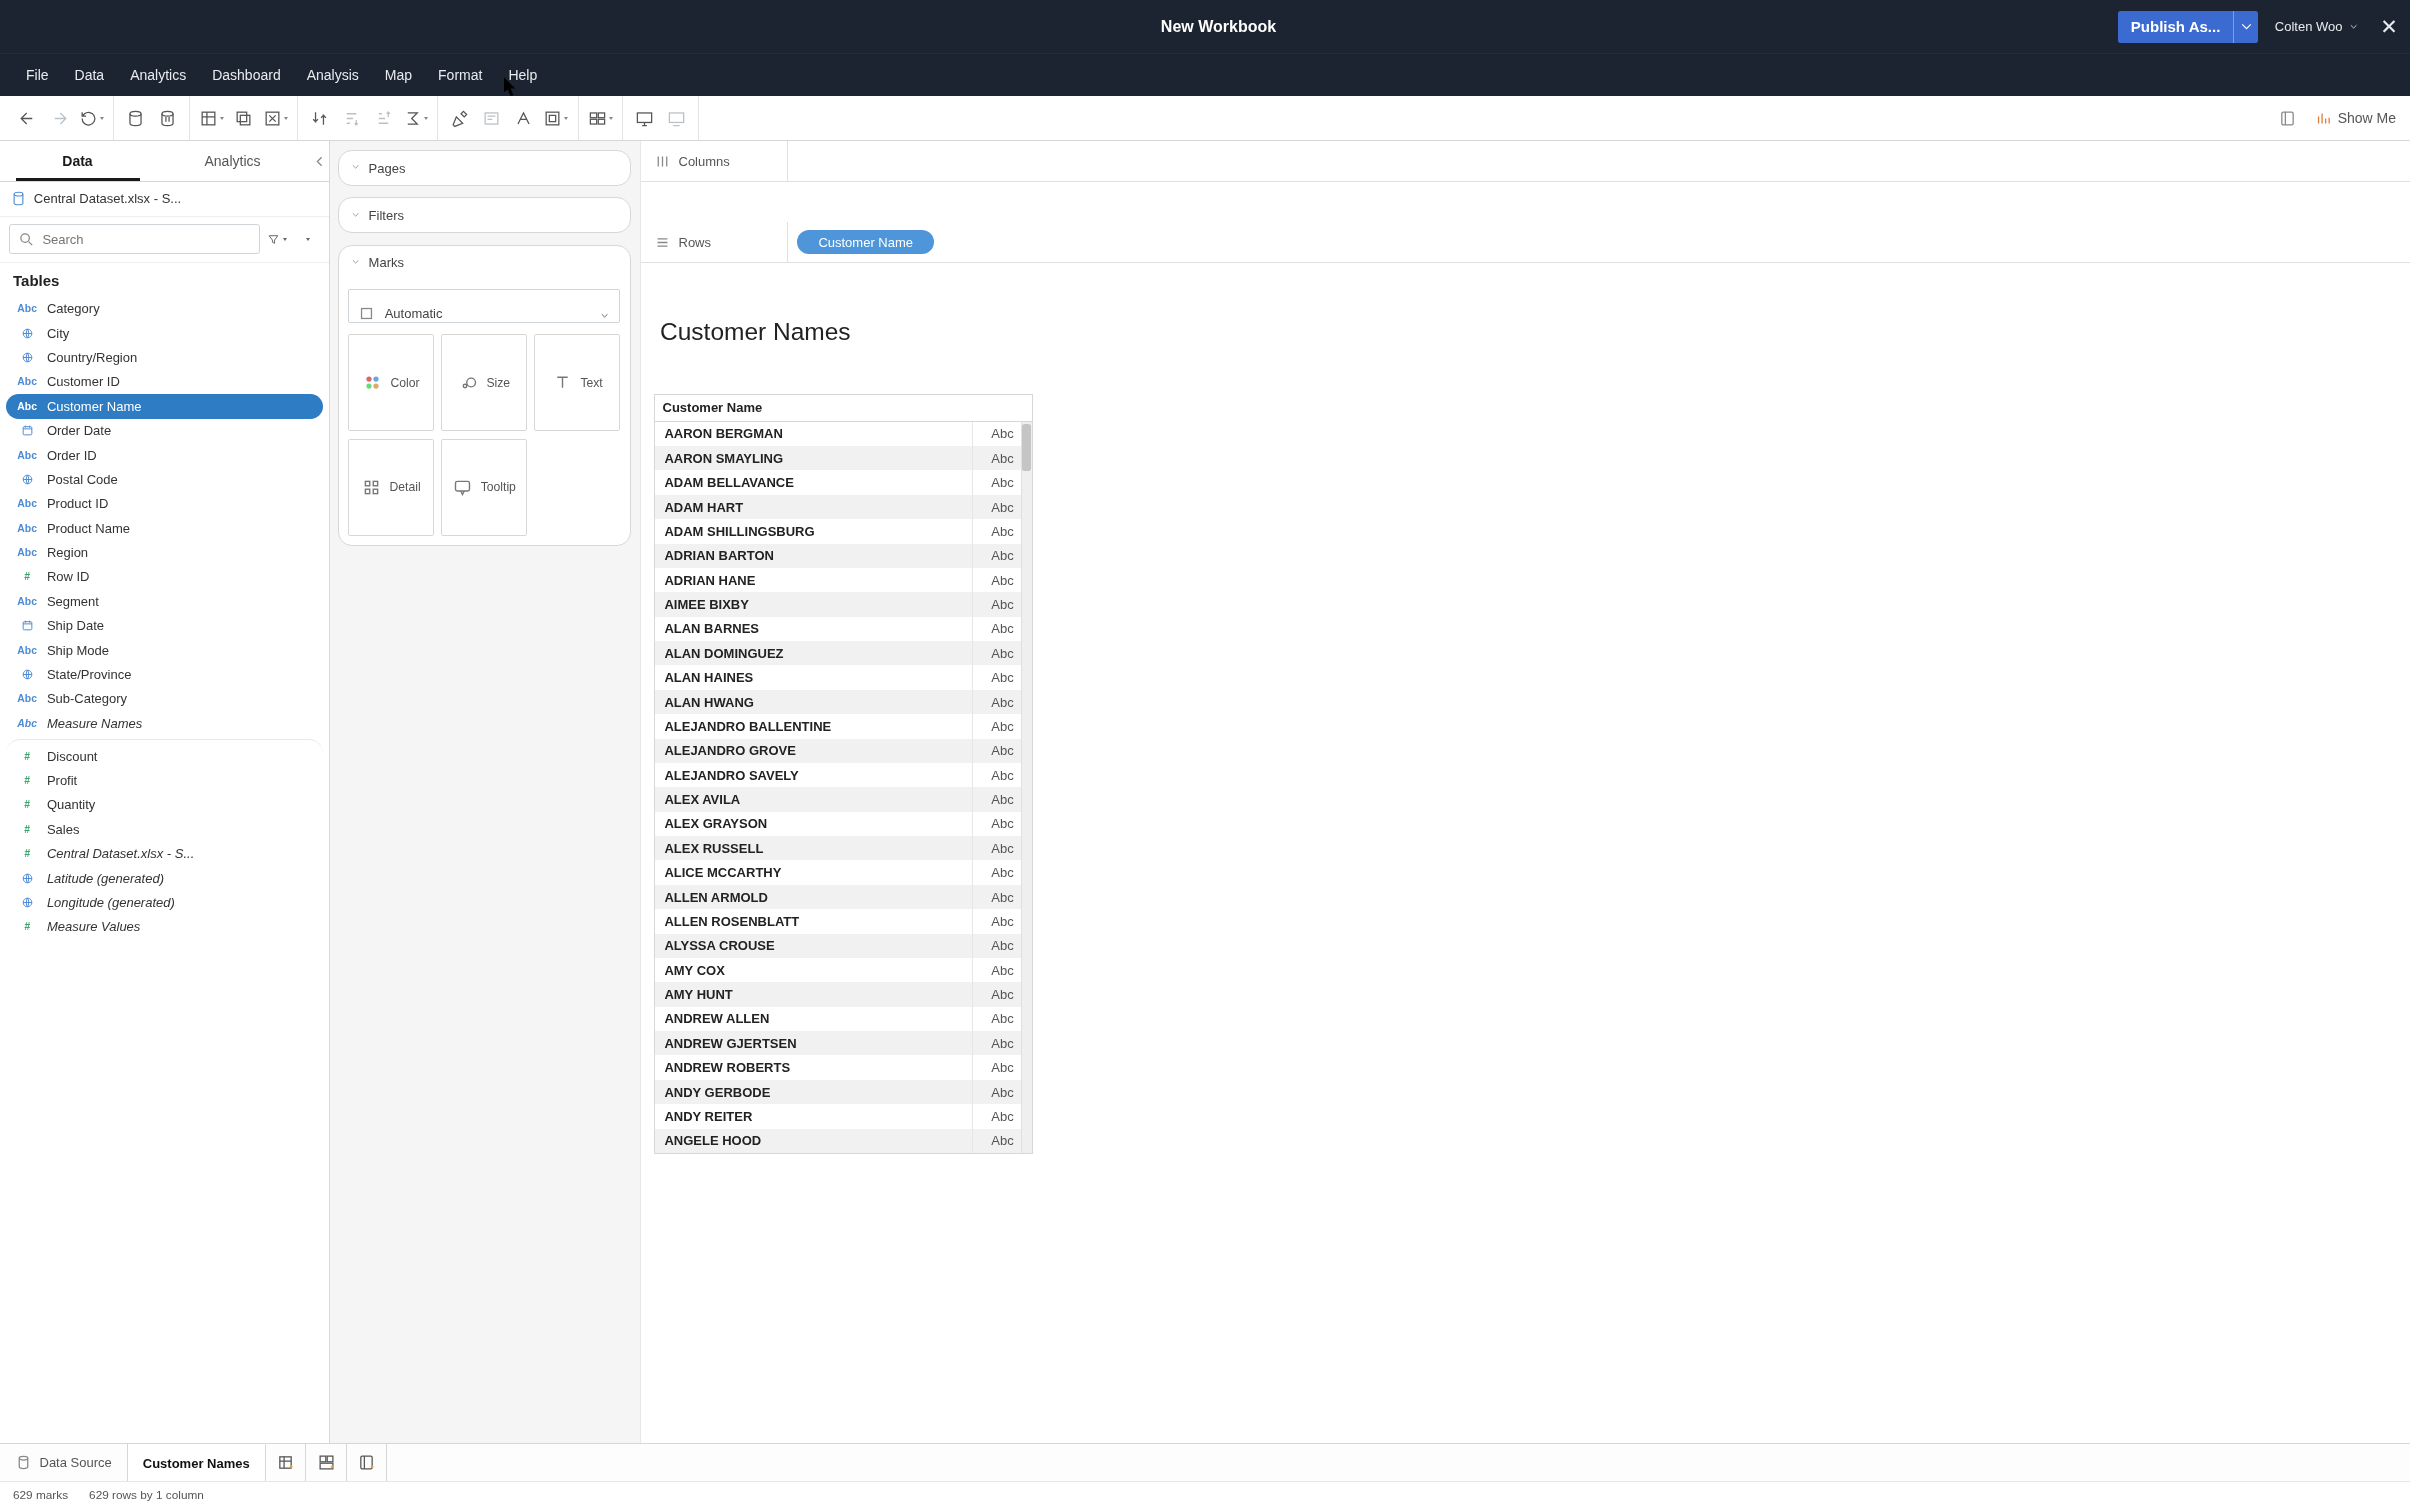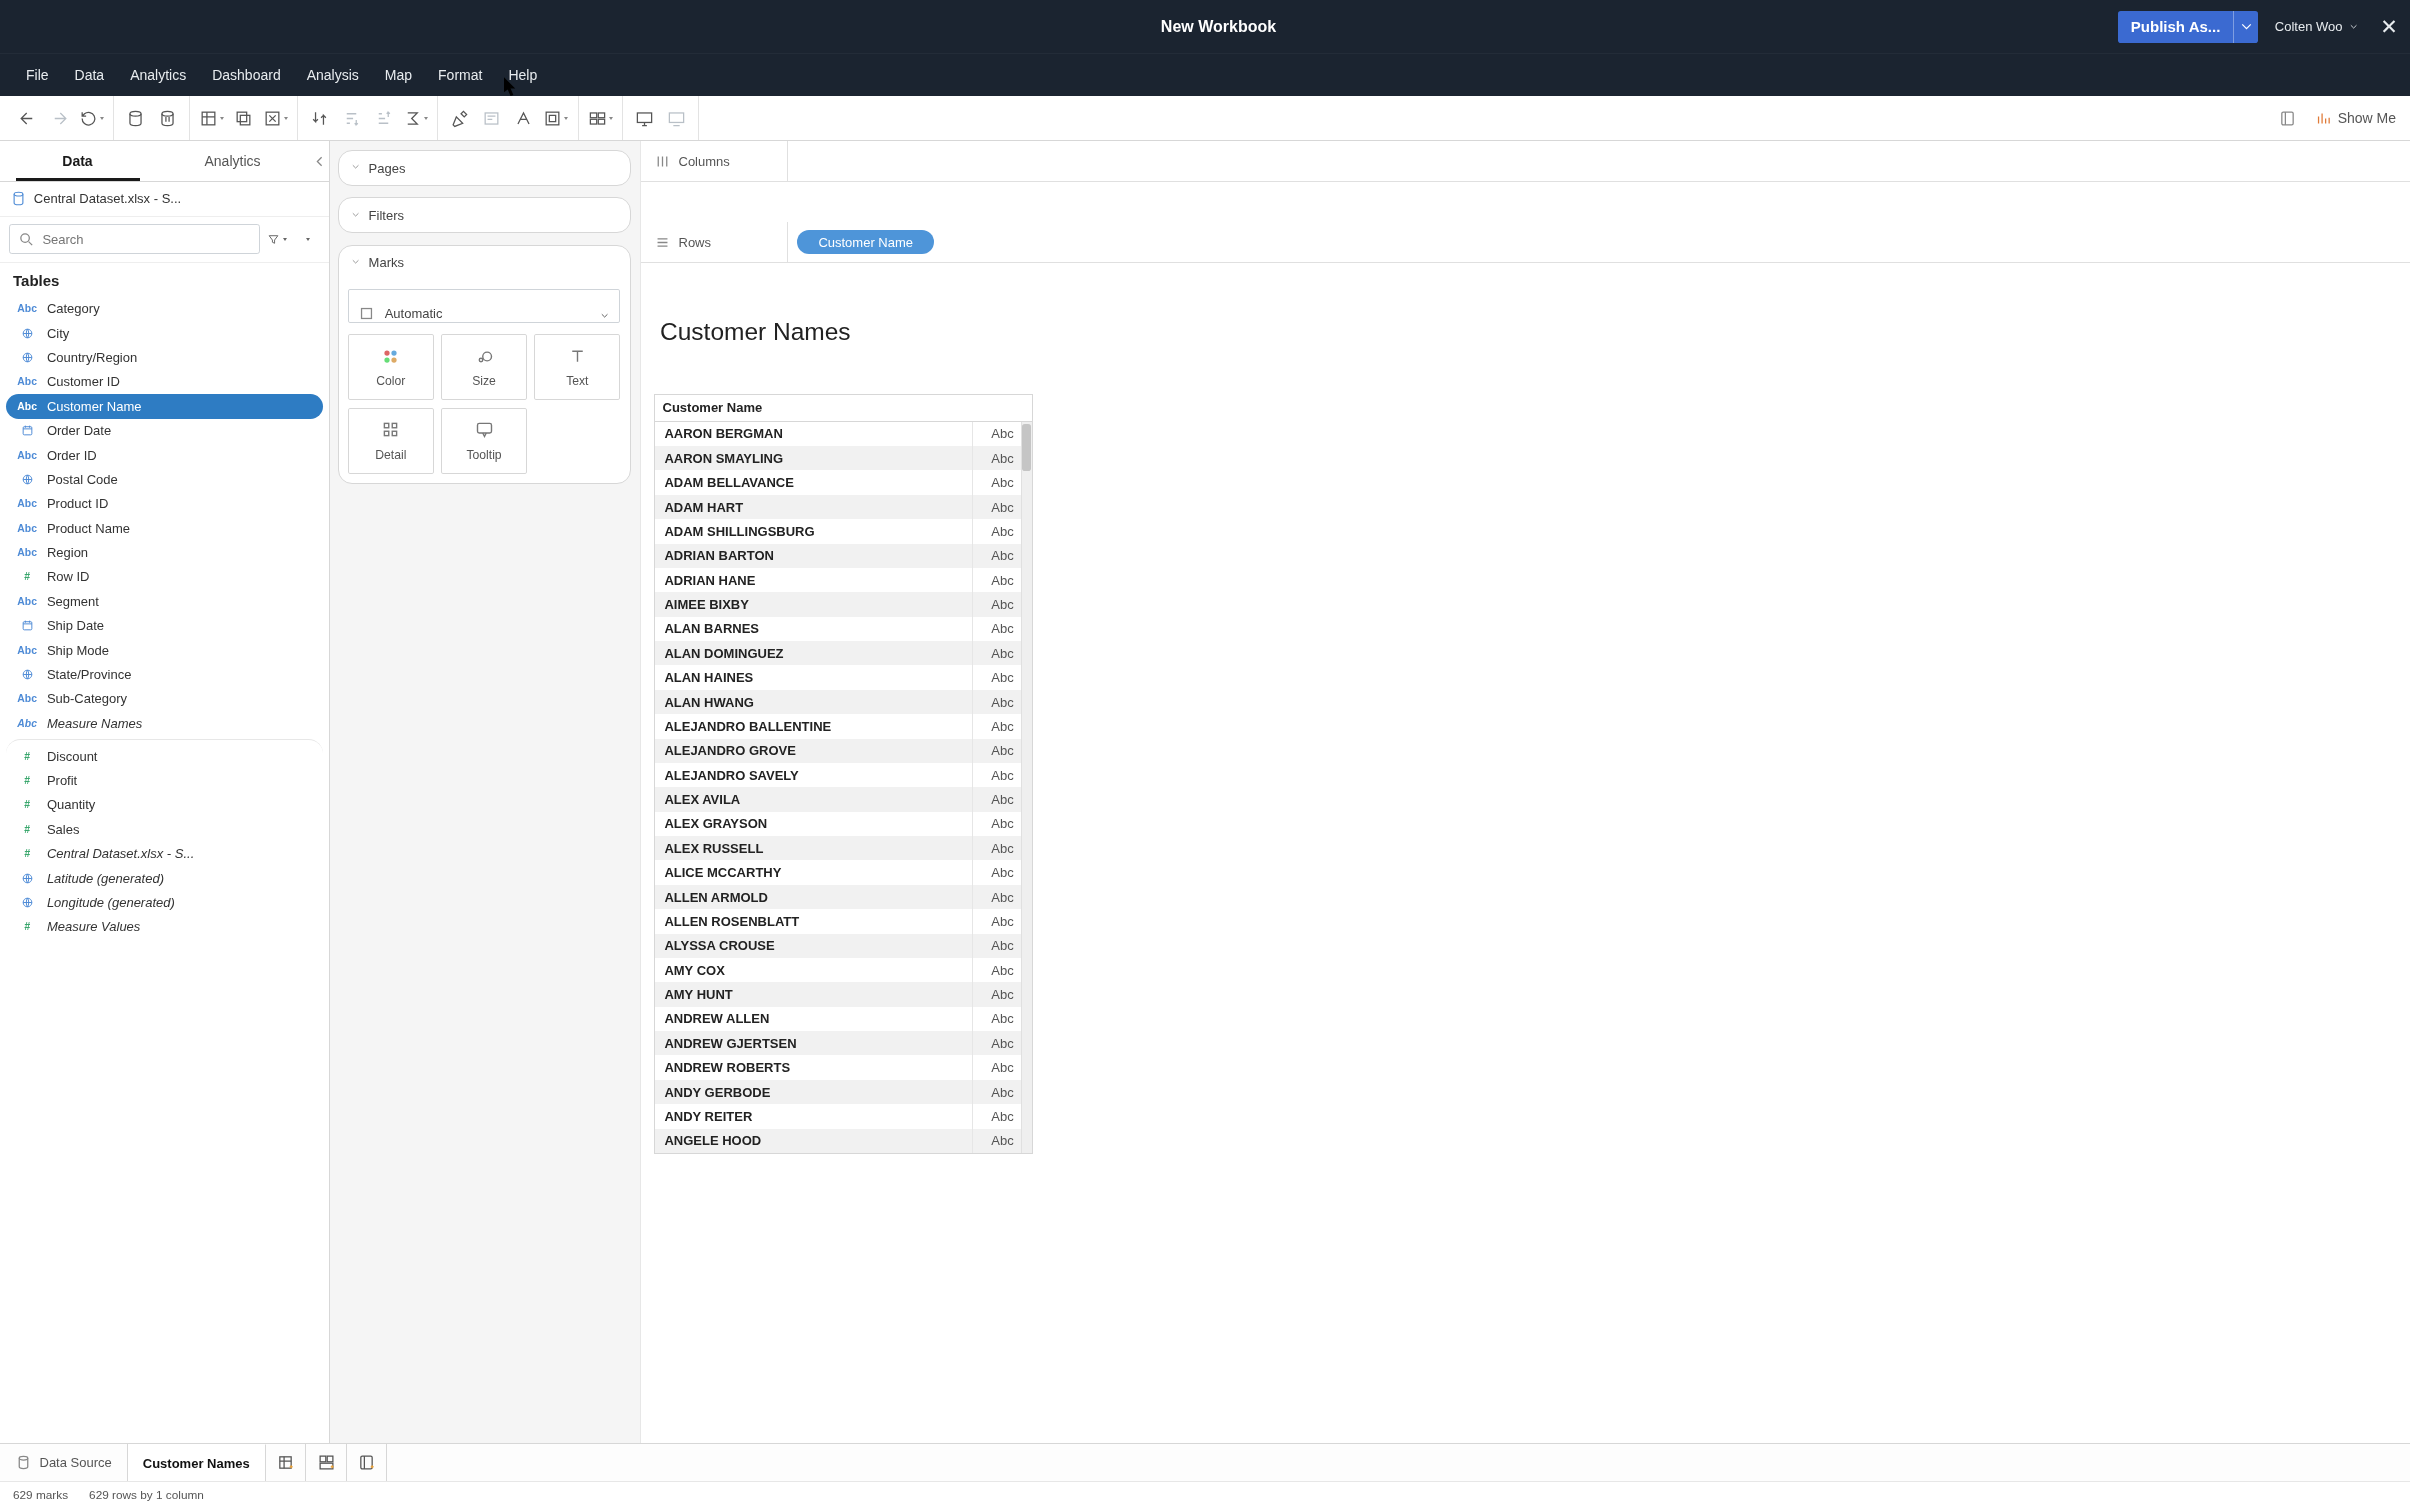--- a/index.html
+++ b/index.html
@@ -131,22 +131,22 @@
 .card-hdr .chev { color:#888; cursor:pointer; }
 .marks-body { padding:9.4px; }
 .marks-select {
   width:100%; height:34px; border:0.9px solid #cfd4d9; border-radius:1.9px;
   display:flex; align-items:flex-end; gap:9.4px; padding:0 9.4px; font-size:13px; color:#444;
   justify-content:space-between;
 }
 .marks-select .ms-left { display:flex; align-items:center; gap:9.4px; }
 .marks-grid { display:grid; grid-template-columns: repeat(3, 1fr); gap:7.5px; margin-top:11.3px; }
 .mark-cell {
-  border:0.9px solid #d7d7d7; border-radius:1.9px; height:66px;
-  display:flex; flex-direction:column; align-items:center; justify-content:center;
+  border:0.9px solid #d7d7d7; border-radius:1.9px; height:97px;
+  display:flex; flex-direction:row; align-items:center; justify-content:center;
   gap:7.5px; font-size:12.2px; color:#555; cursor:pointer;
 }
 .mark-cell svg { width:21px; height:21px; stroke:#777; fill:none; stroke-width:1.6; }
 
 
 .viewarea { flex:1; display:flex; flex-direction:column; background:#fff;gap:40px; }
 .shelf {
   display:flex; align-items:center; height:41px; border-bottom:0.9px solid #e0e0e0;
 }
 .shelf-label {

